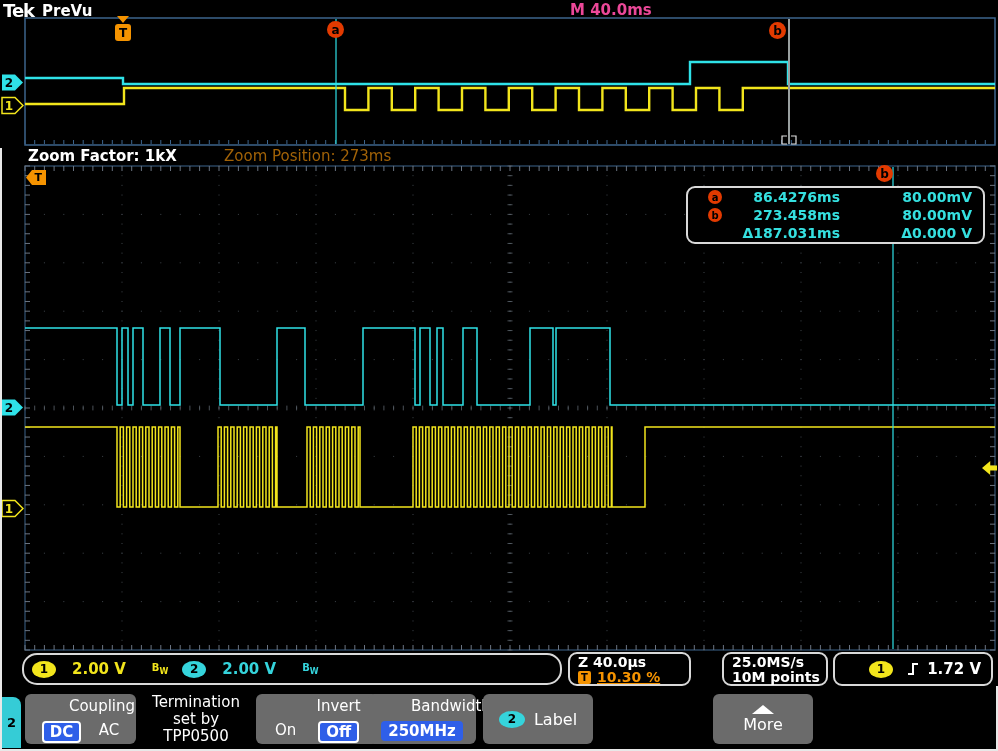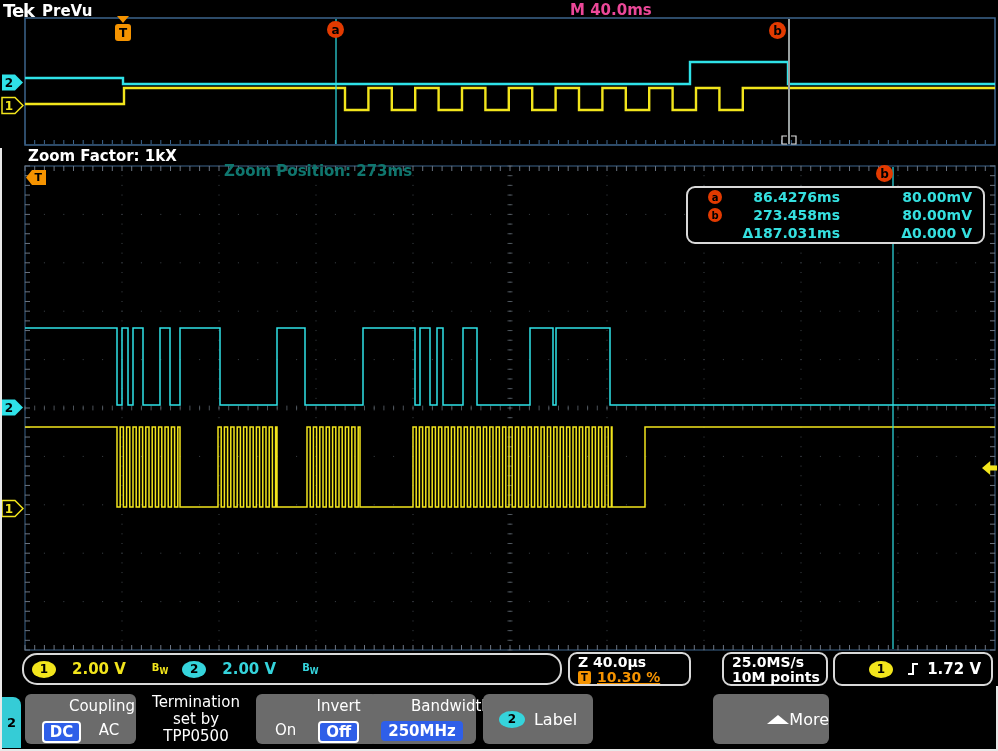--- a/index.html
+++ b/index.html
@@ -9,21 +9,21 @@
   #scope-svg{position:absolute;left:0;top:0;z-index:1;}
   .ovl{z-index:2;}
 
   
   .tek-logo{left:3px;top:0px;color:#fff;font-weight:bold;font-size:18px;letter-spacing:-1px;}
   .prevu{left:42px;top:2px;color:#fff;font-size:15px;font-weight:bold;}
   .timebase{left:570px;top:1px;color:#ec4899;font-size:15px;font-weight:bold;}
 
   
   .zoomfactor{left:28px;top:147px;color:#fff;font-size:15px;font-weight:bold;}
-  .zoomposition{left:224px;top:147px;color:#0f766e;font-size:15px;font-weight:bold;margin-top:15px;}
+  .zoomposition{left:224px;top:147px;color:#a16207;font-size:15px;font-weight:normal;}
 
   
   .cursor-circle{width:17px;height:17px;border-radius:50%;background:#e23a00;color:#000;
     font-size:12px;font-weight:bold;display:flex;align-items:center;justify-content:center;}
   .trig-tri{width:0;height:0;border-left:6px solid transparent;border-right:6px solid transparent;
     border-top:7px solid #f59300;}
   .trig-flag{width:16px;height:17px;background:#f59300;border-radius:3px;color:#000;
     font-size:12px;font-weight:bold;display:flex;align-items:center;justify-content:center;}
   .main-tflag{width:20px;height:15px;background:#f59300;color:#000;font-size:11px;font-weight:bold;
     clip-path:polygon(0 50%,30% 0,100% 0,100% 100%,30% 100%);
@@ -66,21 +66,21 @@
   .menu-btn{top:694px;height:50px;background:#6b6b6b;border-radius:6px;color:#fff;box-sizing:border-box;}
   .menu-title{text-align:center;font-size:15px;margin-top:3px;padding-left:43px;}
   .opt-row{display:flex;justify-content:space-around;margin-top:6px;padding:0 8px;}
   .chip{background:#2f5fe8;color:#fff;font-size:15px;font-weight:bold;border:2px solid #fff;
     border-radius:4px;padding:0 6px;line-height:18px;}
   .chip.noborder{border:none;padding:1px 7px;}
   .plain-opt{font-size:15px;}
   .term-text{left:140px;top:694px;width:112px;color:#fff;font-size:15px;text-align:center;line-height:17px;}
   .label-btn{left:483px;top:694px;width:110px;display:flex;align-items:center;justify-content:center;gap:9px;}
   .label-btn .txt{font-size:16px;}
-  .more-btn{left:713px;top:694px;width:116px;display:flex;flex-direction:row;align-items:center;justify-content:flex-end;}
+  .more-btn{left:713px;top:694px;width:100px;display:flex;flex-direction:column;align-items:center;justify-content:center;}
   .more-tri{width:0;height:0;border-left:11px solid transparent;border-right:11px solid transparent;
     border-bottom:9px solid #fff;}
   .more-txt{font-size:16px;margin-top:1px;}
   .date-box{left:885px;top:695px;width:108px;height:48px;background:#000;border:2px solid #e8e8e8;
     border-radius:10px;box-sizing:border-box;color:#fff;font-size:15px;font-weight:bold;
     display:flex;flex-direction:column;align-items:center;justify-content:center;line-height:18px;}
 
   
   .bezel{background:#e8e8e8;}
 </style>

